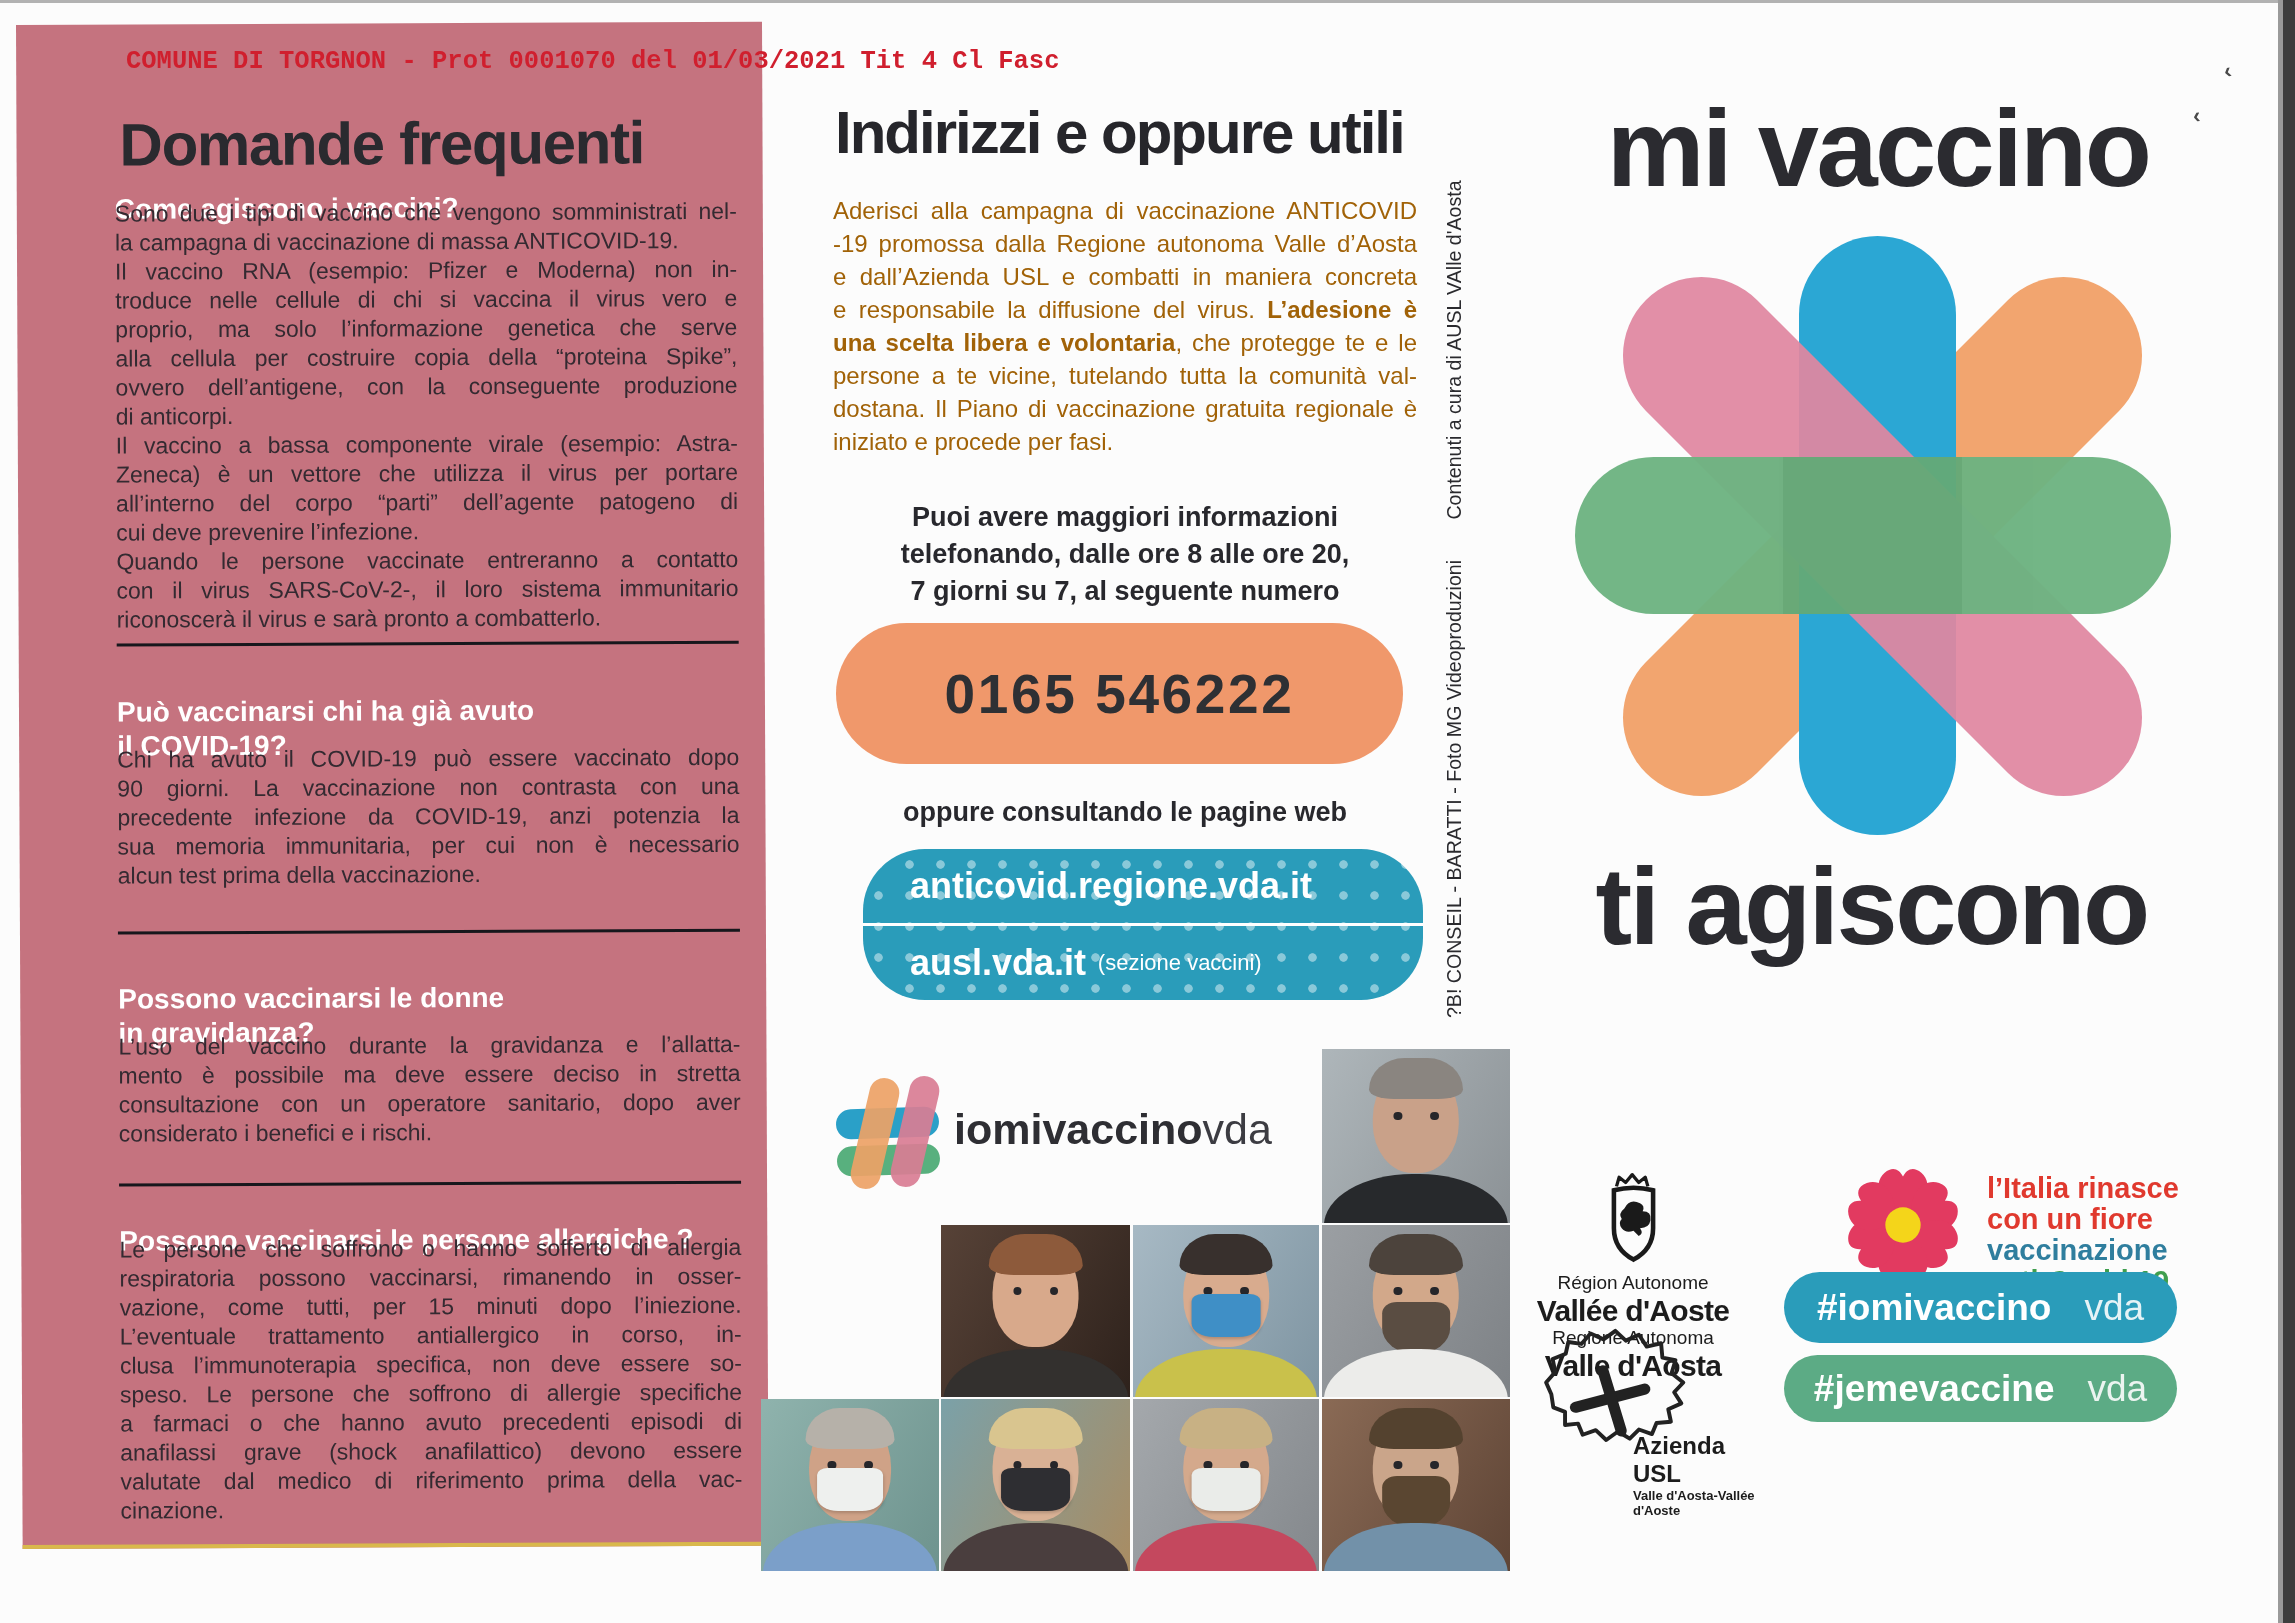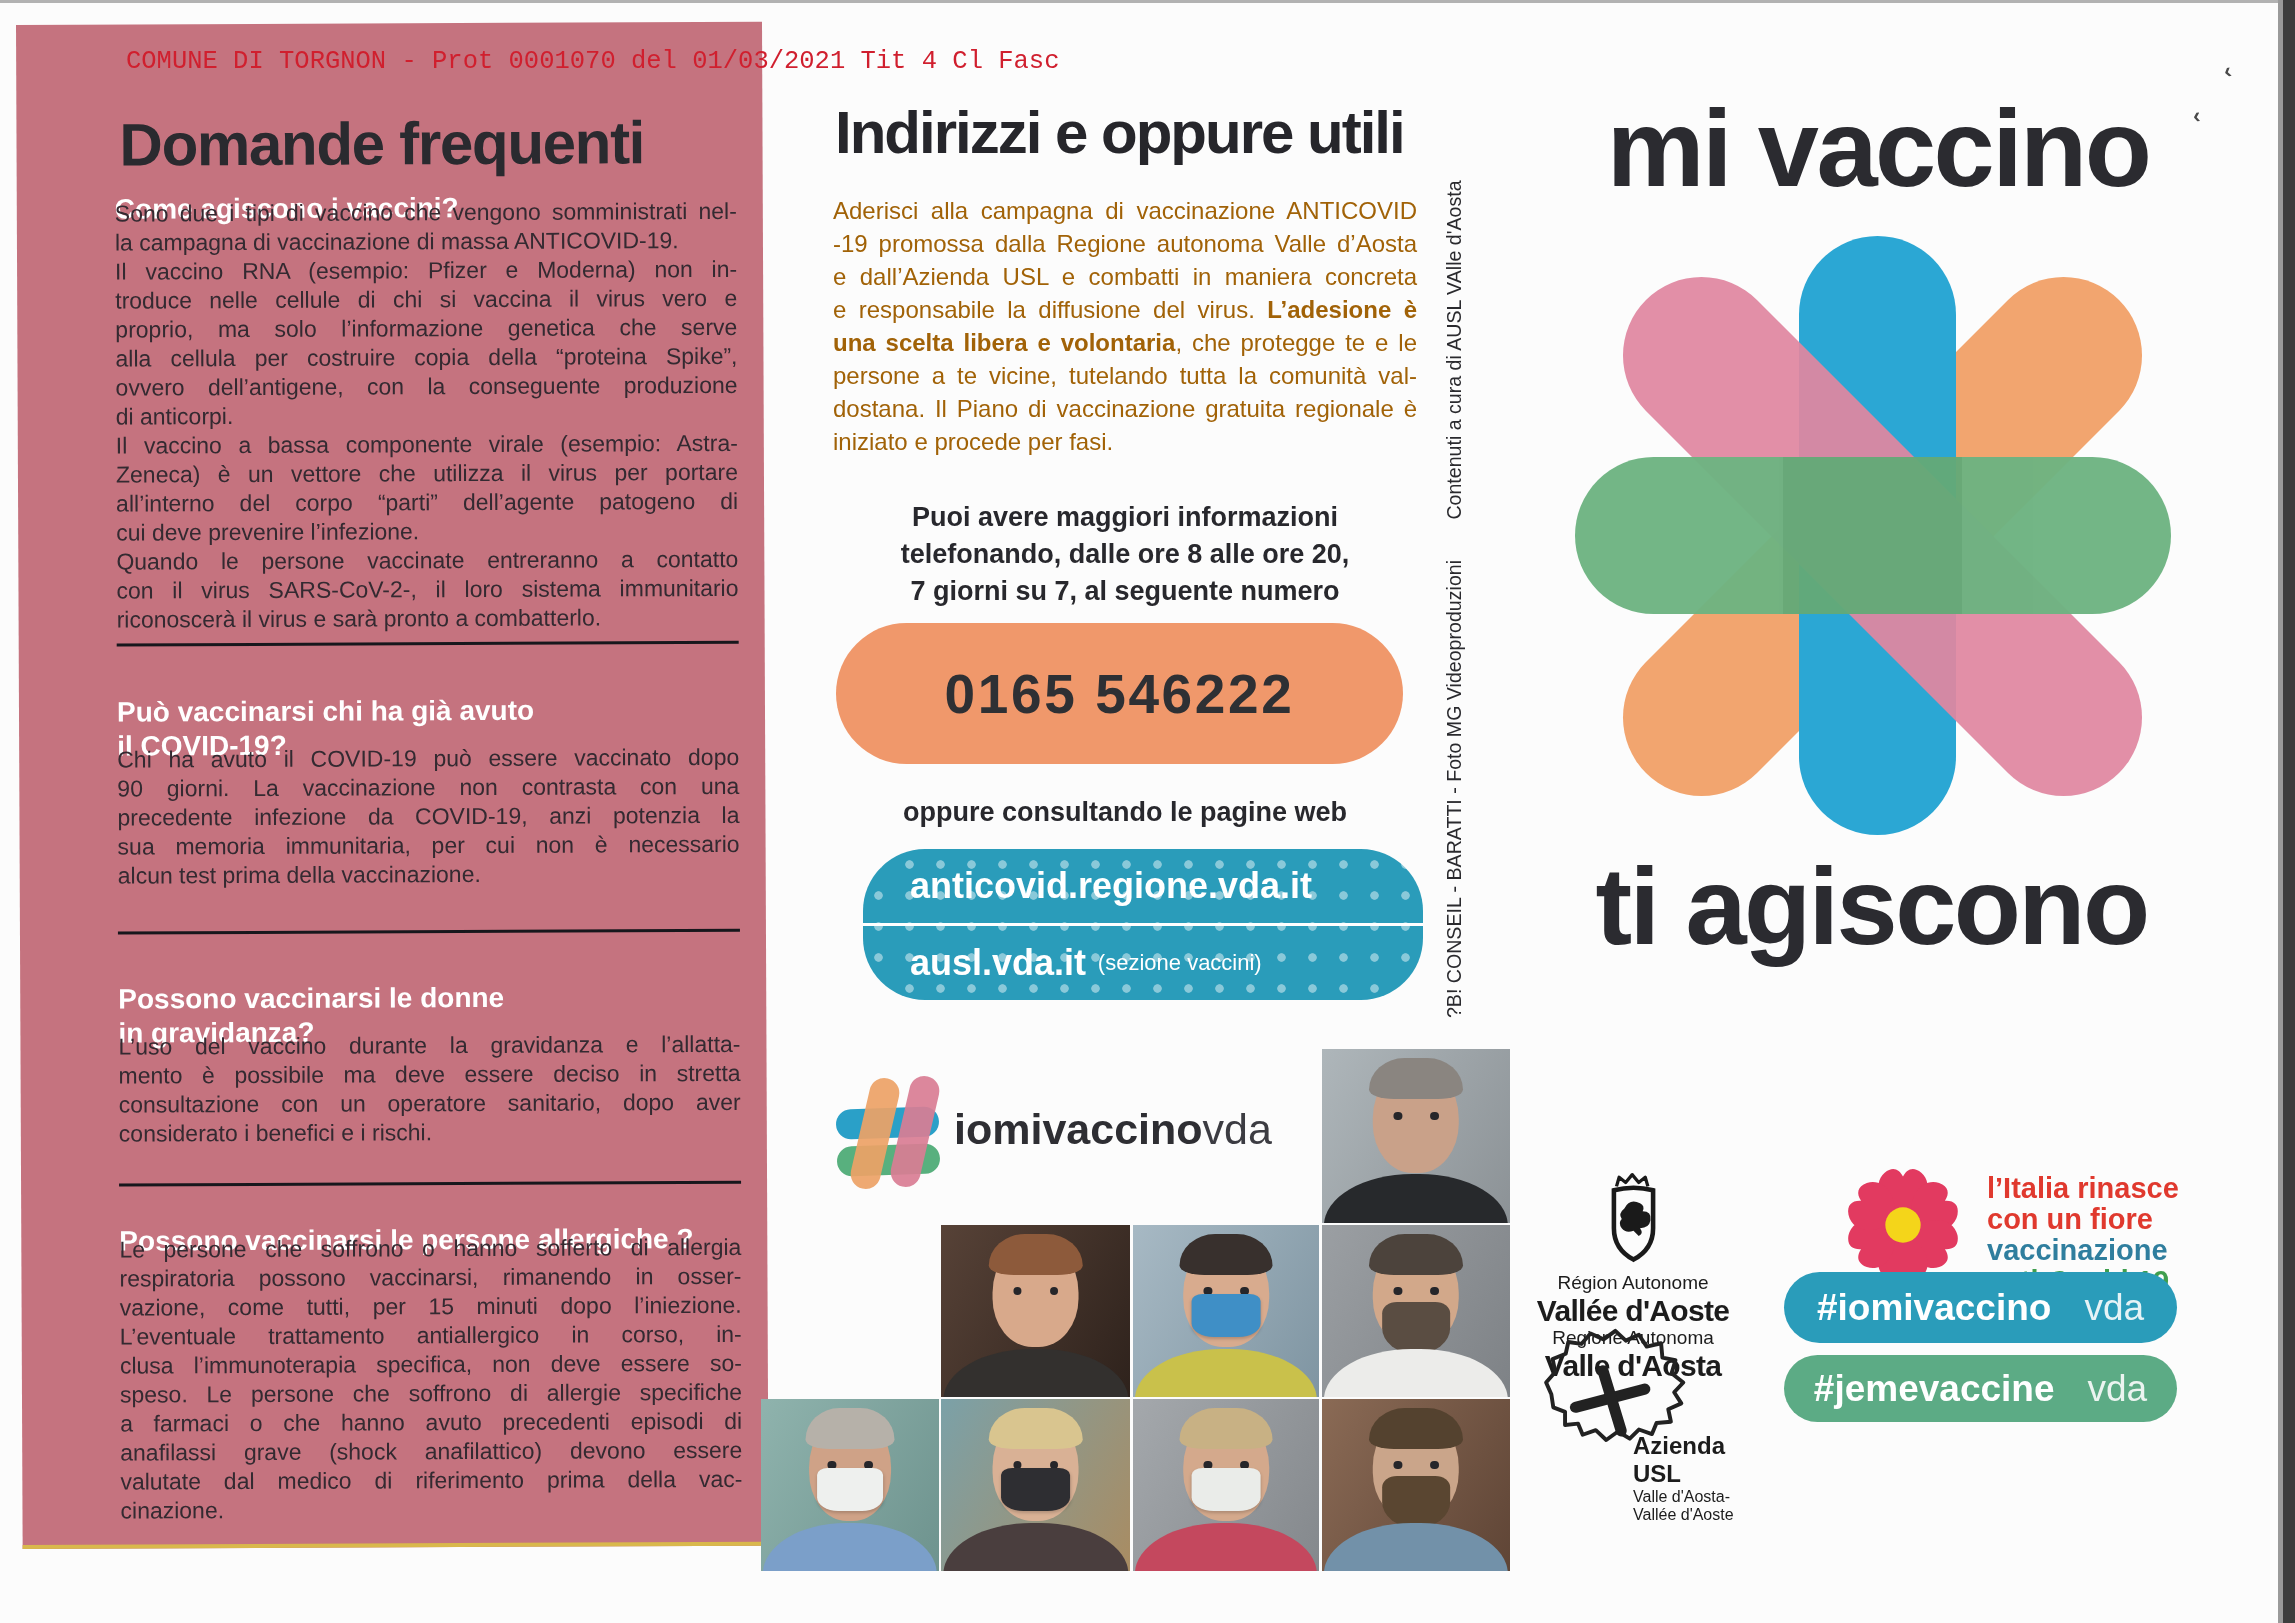--- a/index.html
+++ b/index.html
@@ -7,21 +7,21 @@
         font-family:"Liberation Sans",sans-serif;color:#2b2b30;}
   
   .scan-top{position:absolute;left:0;top:0;width:2295px;height:3.3px;background:#b2b2b2;}
   .scan-right-soft{position:absolute;right:11.8px;top:0;width:5.2px;height:1623px;background:#9a9a9a;}
   .scan-right{position:absolute;right:0;top:0;width:11.8px;height:1623px;background:#3d3d3d;}
   .pen-mark{position:absolute;font-size:22px;color:#4a4a4a;font-weight:bold;}
   .pm1{left:2224px;top:58px;transform:rotate(-14deg);}
   .pm2{left:2193px;top:103px;transform:rotate(-6deg);}
   
   .stamp{position:absolute;left:126px;top:47px;font-family:"Liberation Mono",monospace;
-         font-weight:normal;font-size:25.5px;color:#d01f2e;white-space:nowrap;z-index:5;}
+         font-weight:bold;font-size:25.5px;color:#d01f2e;white-space:nowrap;z-index:5;}
   
   .pink-panel{position:absolute;left:16.4px;top:25px;width:746px;height:1520px;
               background:#c5737f;transform:rotate(-0.25deg);transform-origin:top left;
               border-bottom:4.6px solid #d9b84c;}
   .faq-title{position:absolute;left:103px;top:46px;font-size:60px;font-weight:bold;
              letter-spacing:-1.3px;color:#2a2a2f;white-space:nowrap;}
   .faq-h{position:absolute;left:98px;width:622px;font-size:28px;line-height:34px;
          font-weight:bold;color:#ffffff;white-space:pre-line;}
   .faq-body{position:absolute;left:98px;width:622px;font-size:23px;line-height:29px;
             color:#342a31;}
@@ -101,21 +101,21 @@
   .pt-green{left:6.5px;top:228px;width:596px;height:157px;background:#6db381;opacity:.96;}
   .pt-pad{position:absolute;left:35%;top:0;width:30%;height:100%;background:rgba(0,60,30,.08);}
   
   .region-logo{position:absolute;left:1525px;top:1172px;width:216px;text-align:center;color:#1c1c1c;}
   .region-logo .l-sm{font-size:19px;line-height:22px;}
   .region-logo .l-big{font-size:30px;line-height:33px;font-weight:bold;letter-spacing:-0.7px;}
   
   .ausl{position:absolute;left:1535px;top:1322px;width:236px;height:196px;}
   .ausl-text{position:absolute;left:98px;top:110px;text-align:left;color:#1c1c1c;}
   .ausl-name{font-size:24px;font-weight:bold;}
-  .ausl-sub{font-size:16px;font-weight:normal;}
+  .ausl-sub{font-size:13px;font-weight:bold;}
   
   .flower{position:absolute;left:1831px;top:1153px;width:144px;height:144px;}
   .fiore-text{position:absolute;left:1987px;top:1173px;width:216px;font-weight:bold;
               font-size:29px;line-height:31px;white-space:nowrap;}
   .ft-red{color:#e0392e;} .ft-teal{color:#2f7e9e;} .ft-green{color:#3f9e4d;}
   
   .pill{position:absolute;left:1784px;width:393px;border-radius:37px;display:flex;
         align-items:center;justify-content:center;color:#fff;font-size:37px;white-space:nowrap;gap:33px;}
   .pill b{font-weight:bold;}
   .pill .lt{font-weight:normal;opacity:.88;}

